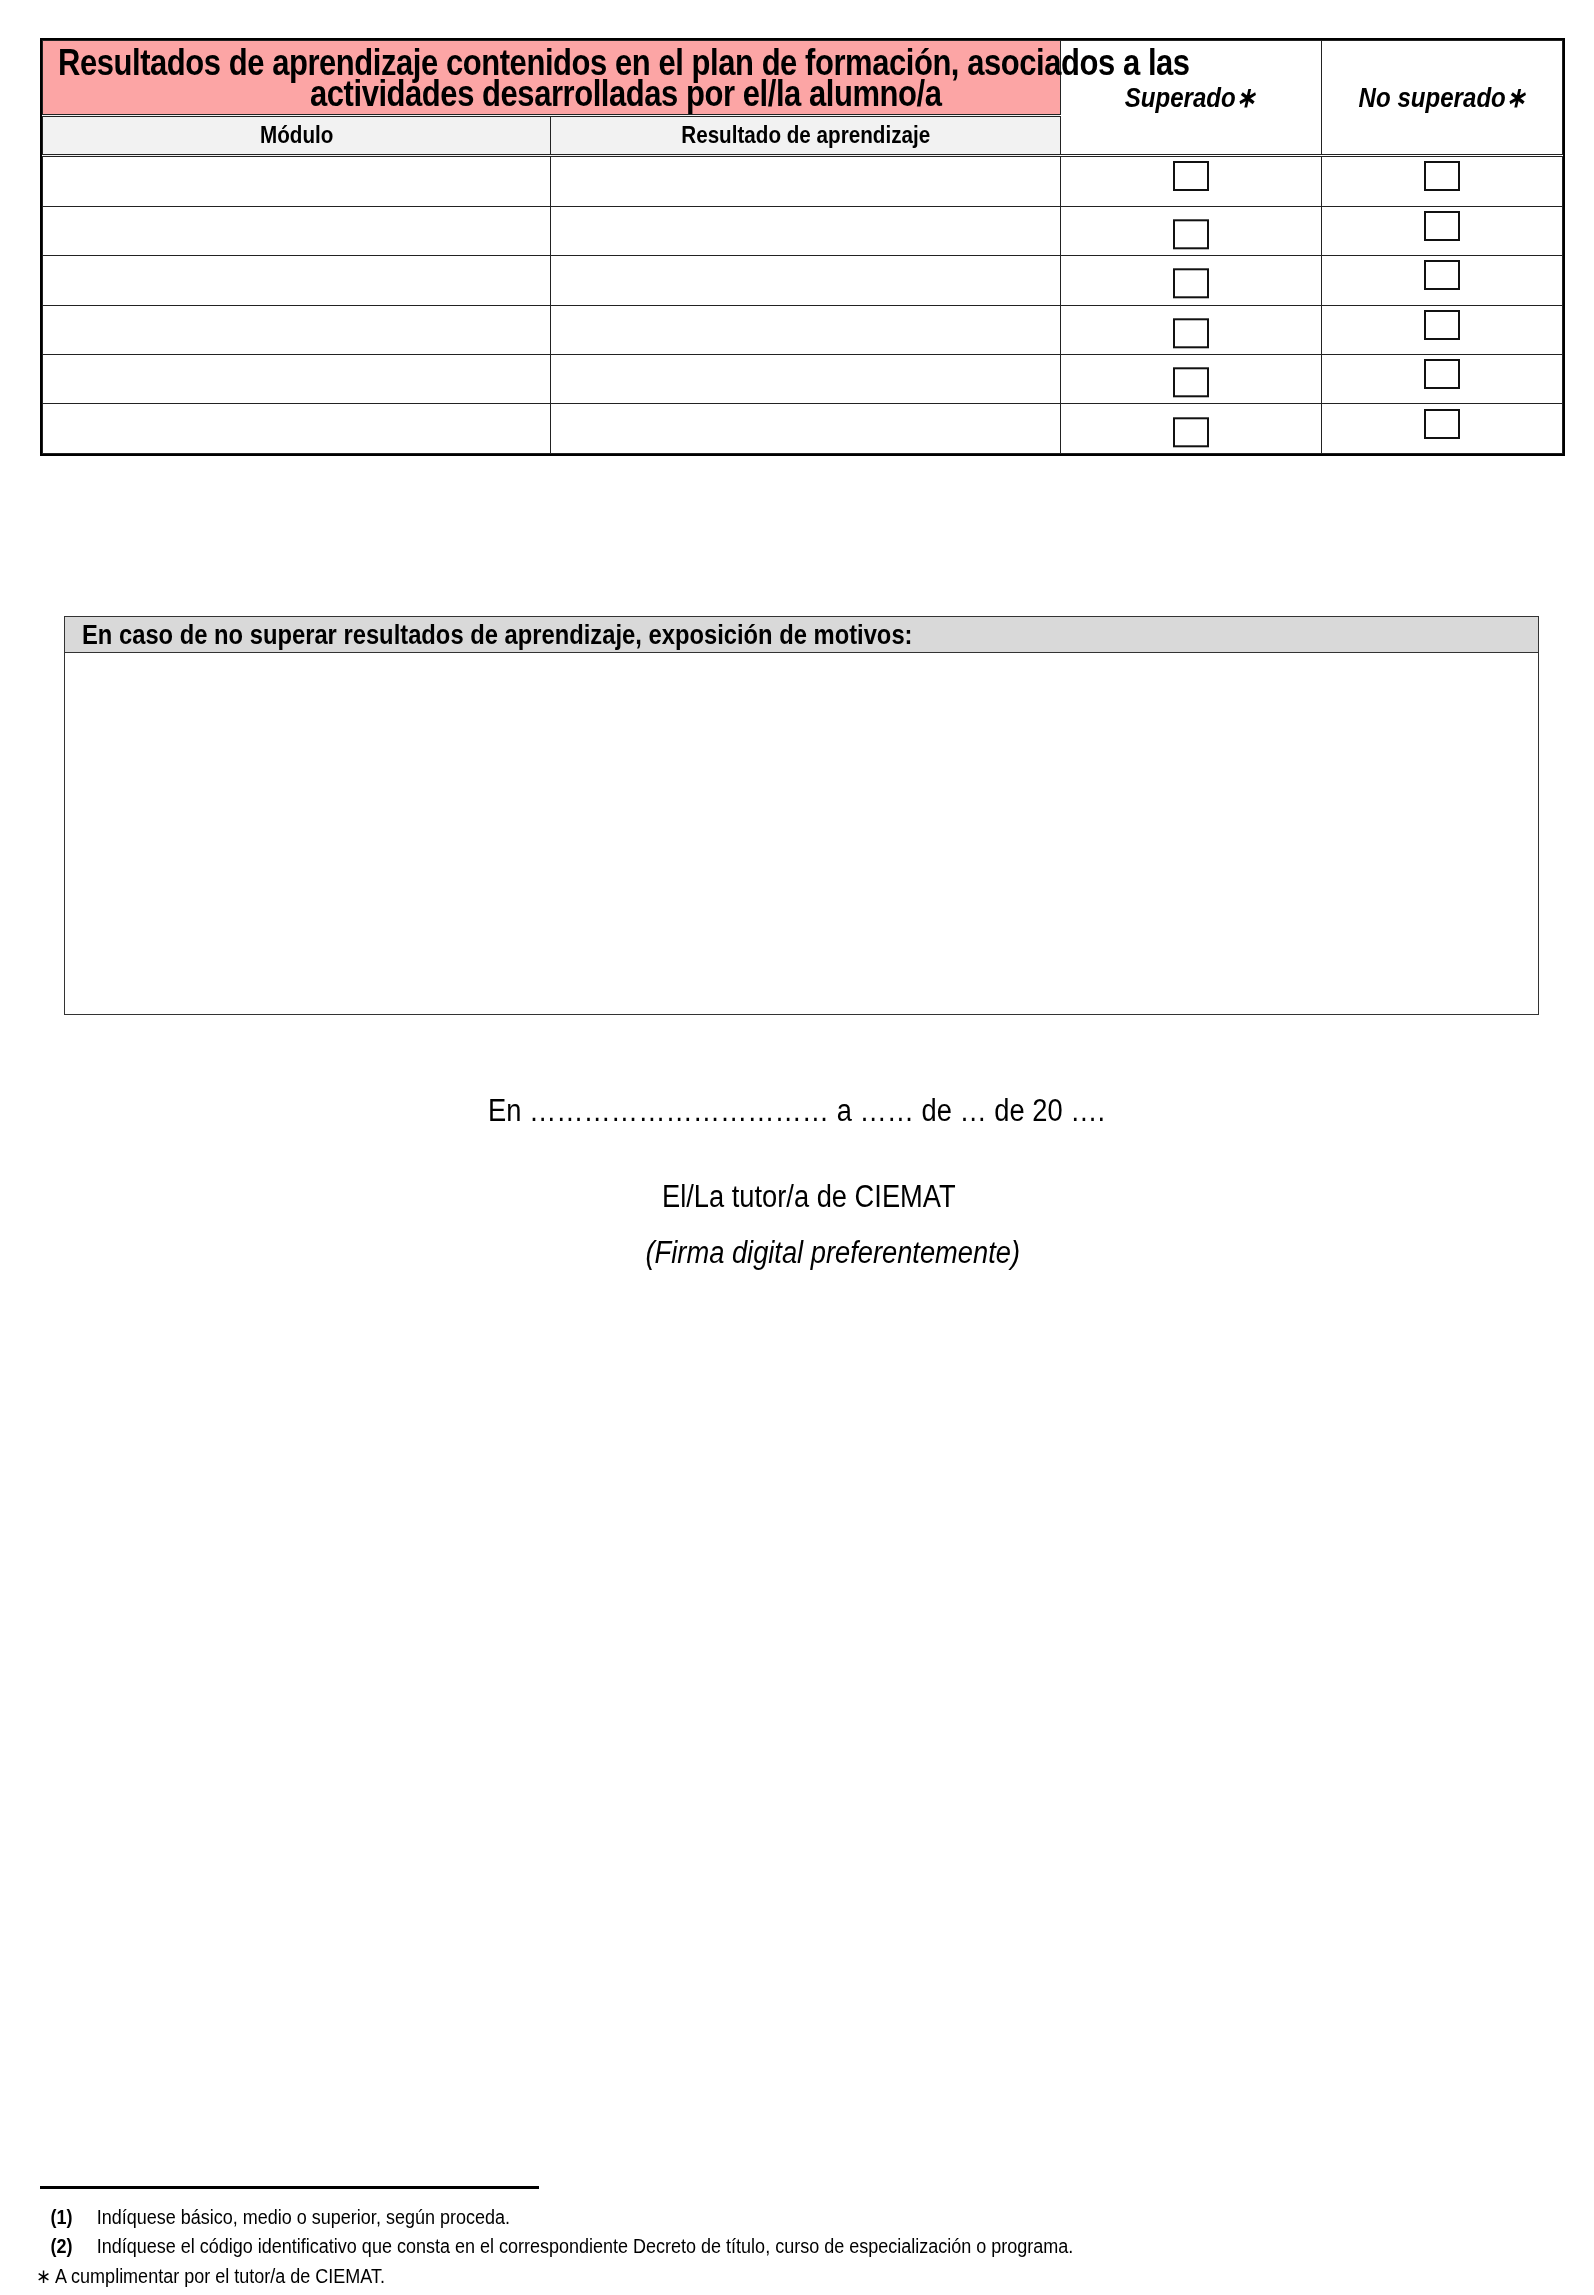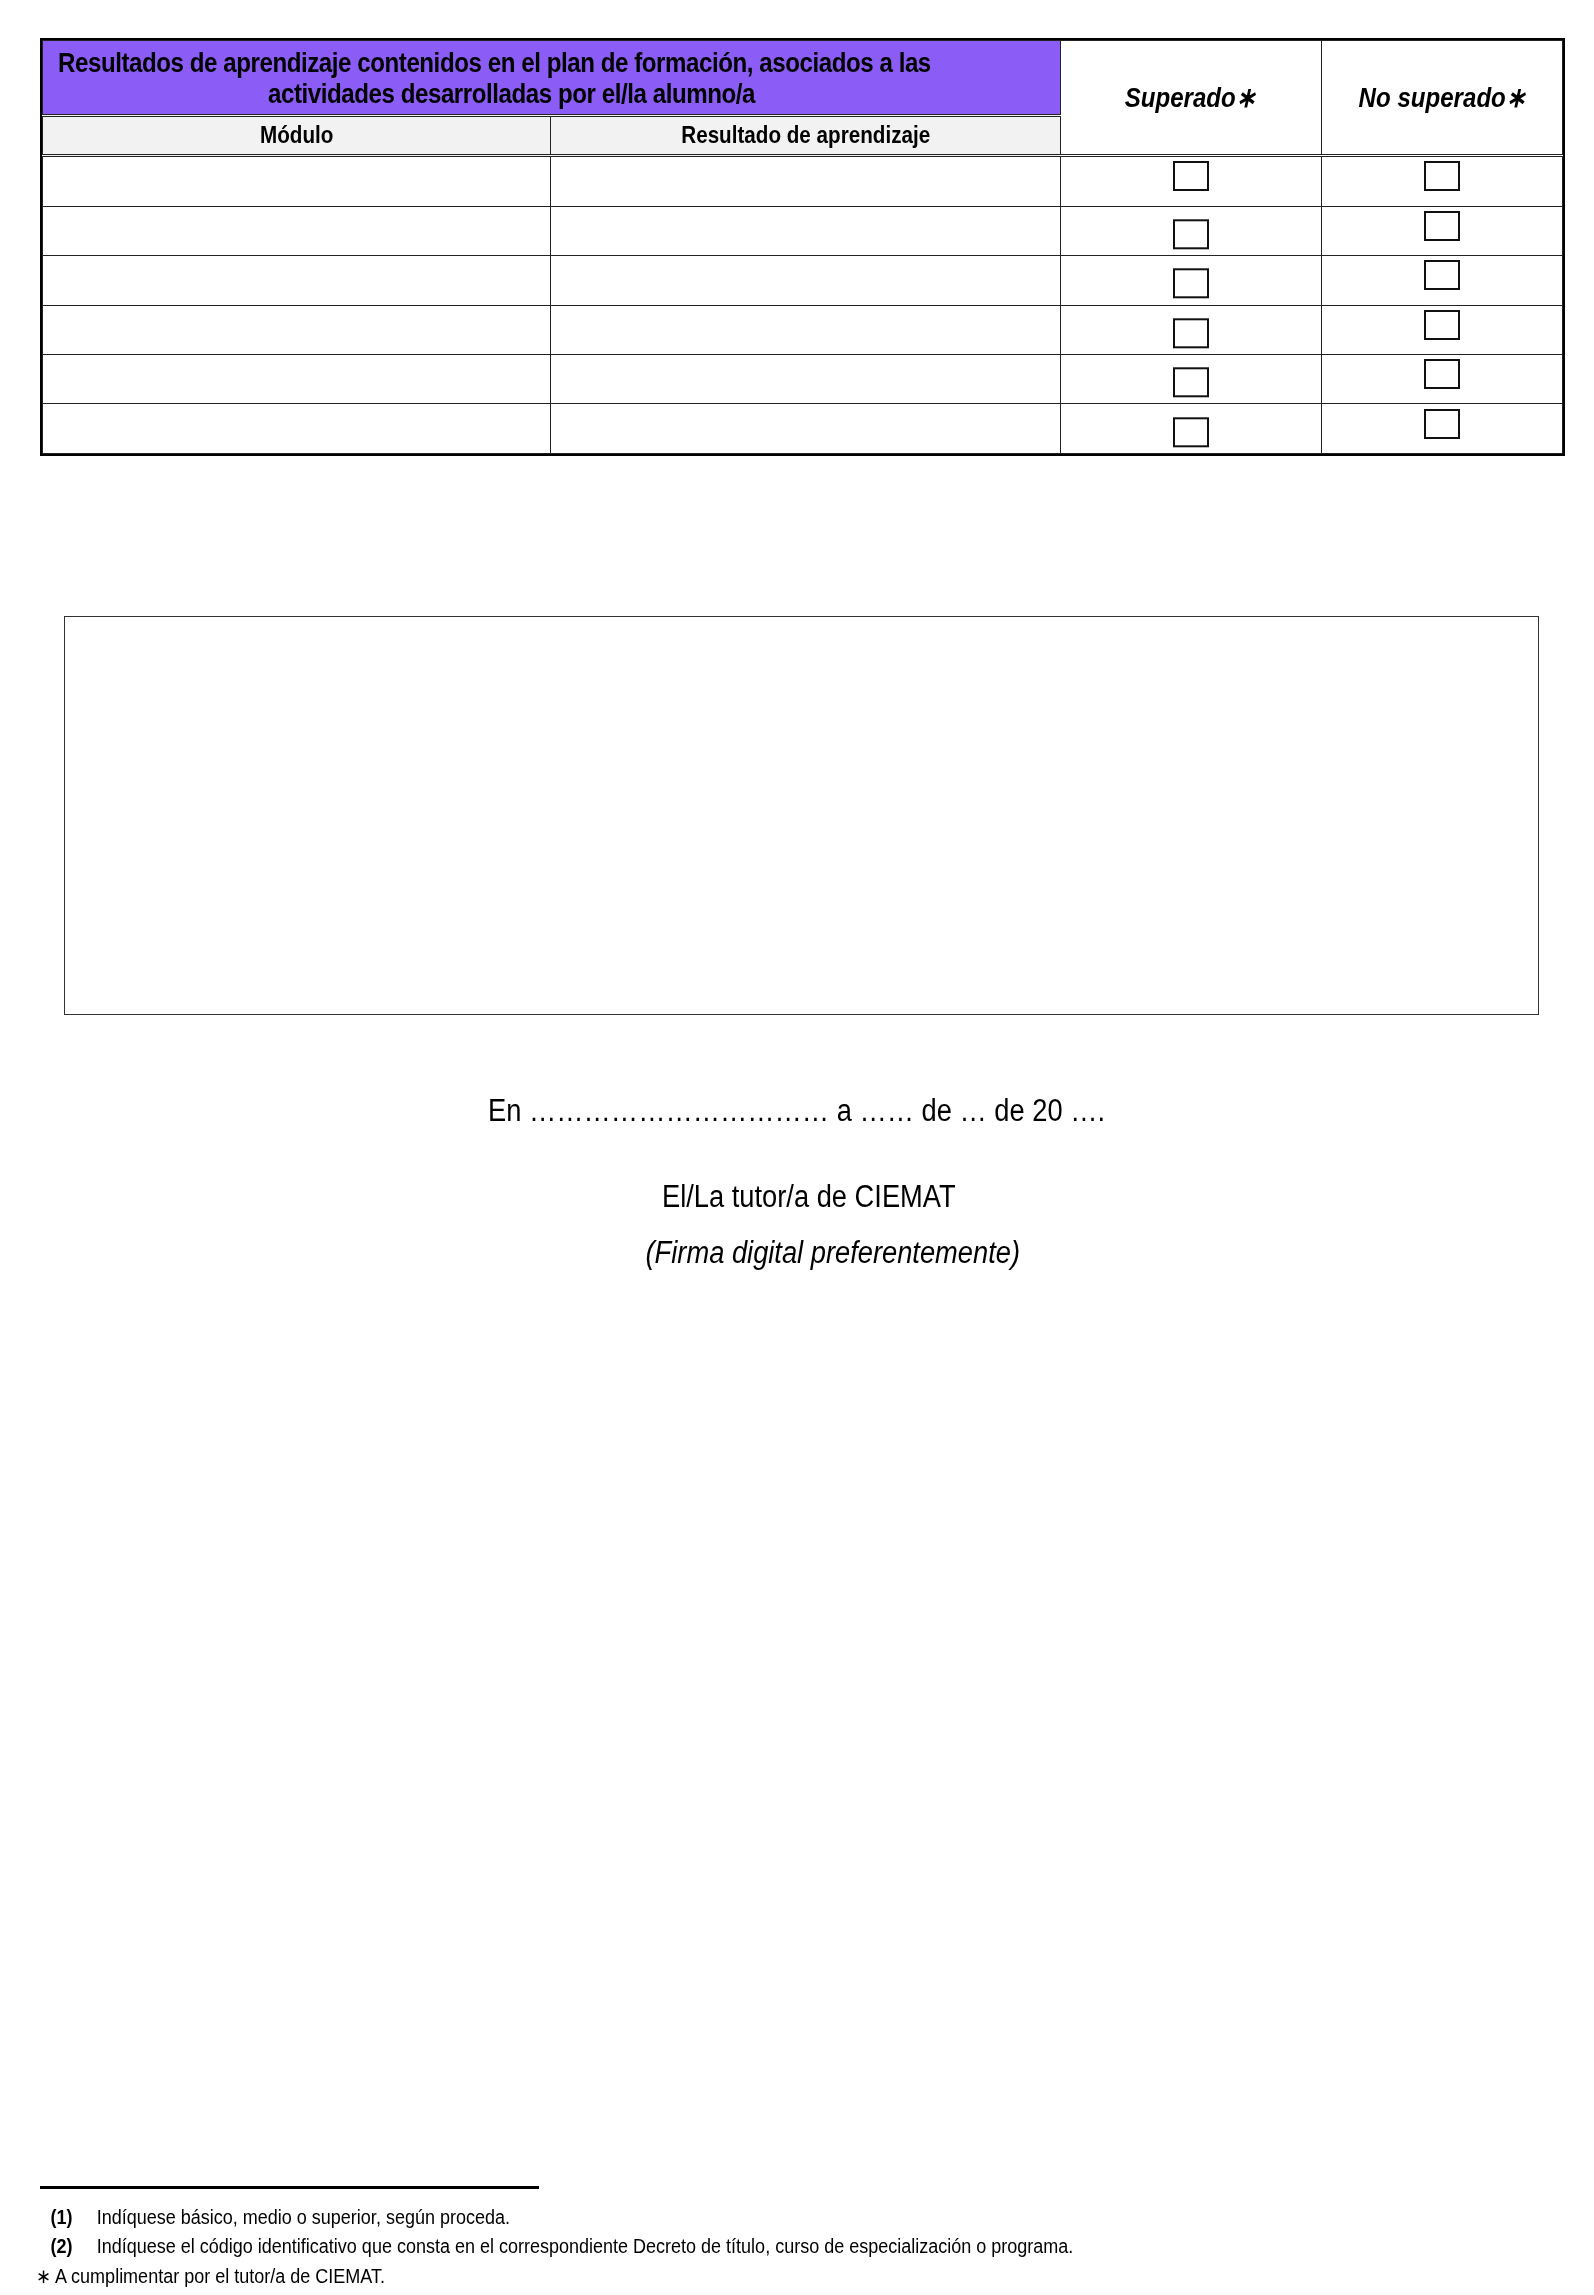--- a/index.html
+++ b/index.html
@@ -5,22 +5,22 @@
   html, body { margin:0; padding:0; background:#ffffff; }
   body { width:1594px; height:2295px; position:relative; overflow:hidden;
          font-family:"Liberation Sans", sans-serif; color:#000; }
   .abs { position:absolute; }
 
   
   .results-table { left:40px; top:38px; width:1525px; height:418px;
     border:2.5px double #000; box-sizing:border-box; }
   .results-table table { width:100%; height:100%; border-collapse:collapse; table-layout:fixed; }
   .results-table td { border:1.7px solid #222; padding:0; vertical-align:middle; }
-  .hdr-title { background:#8b5cf6; font-weight:bold; font-size:28px; line-height:31px;
-    padding:5px 15px 3.3px 15px !important; text-align:center; letter-spacing:-0.5px;
+  .hdr-title { background:#fca5a5; font-weight:bold; font-size:36px; line-height:31px;
+    padding:5px 15px 3.3px 15px !important; text-align:right; letter-spacing:-0.5px;
     transform-origin:left center; }
   .hdr-title span { display:inline-block; transform:scaleX(0.86); transform-origin:left center; white-space:nowrap; }
   .hdr-sub { background:#f2f2f2; font-weight:bold; font-size:24px; text-align:center;
     border-top:3.3px double #222 !important; }
   .hdr-sub span, .hdr-check span { display:inline-block; transform:scaleX(0.86); }
   .hdr-check { background:#ffffff; font-weight:bold; font-size:28px; text-align:center;font-style:italic; }
   .data-row td { height:48px; }
   .data-row:first-child td { border-top:3.3px double #222; }
   .check-cell { text-align:center; }
   .checkbox { display:inline-block; width:36px; height:30px; border:2.5px solid #111;
@@ -114,20 +114,23 @@
         <td></td>
         <td></td>
         <td class="check-cell"><span class="checkbox" style="transform:translateY(3.3px)"></span></td>
         <td class="check-cell"><span class="checkbox" style="transform:translateY(-5px)"></span></td>
       </tr>
     </tbody>
   </table>
 </div>
 
 <div class="abs reasons-box">
+  <div class="reasons-header">
+    <span>En caso de no superar resultados de aprendizaje, exposición de motivos:</span>
+  </div>
   <textarea class="reasons-body" style=""></textarea>
 </div>
 
 <div class="abs sig-line" style="top:1093px;">
   <span>En …………………………… a …… de … de 20 ….</span>
 </div>
 <div class="abs sig-line" style="top:1179px;padding-left:12px;">
   <span>El/La tutor/a de CIEMAT</span>
 </div>
 <div class="abs sig-line italic" style="top:1235px;">

